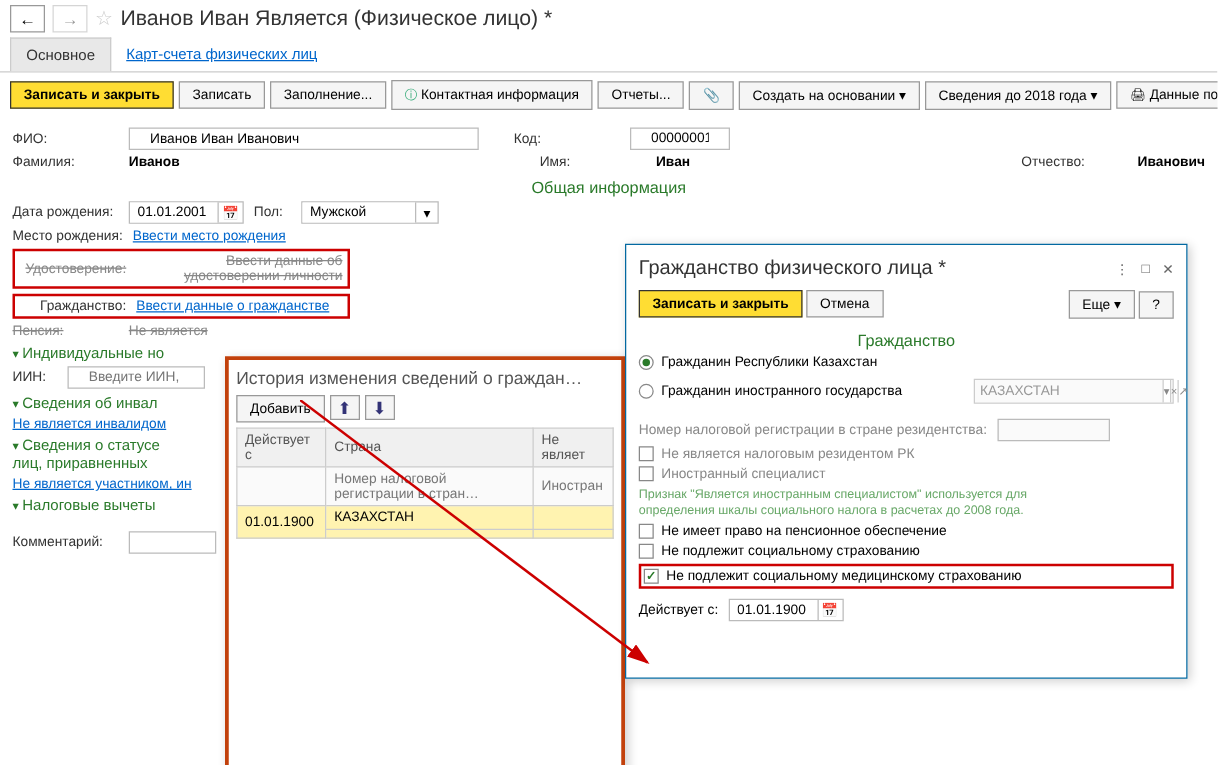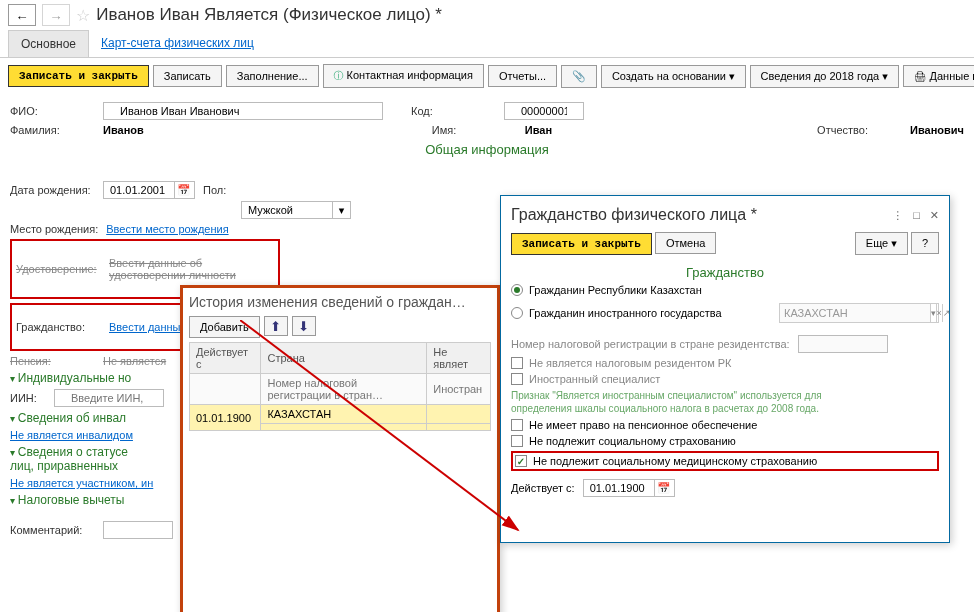--- a/index.html
+++ b/index.html
@@ -10,39 +10,39 @@
     .nav-btn.disabled { opacity: 0.4; }
     .star-icon { color: #ccc; font-size: 16px; }
     .page-title { font-size: 17px; color: #333; }
     
     .tabbar { display: flex; gap: 0; border-bottom: 1px solid #ccc; padding: 0 8px; }
     .tab { padding: 6px 12px; cursor: pointer; color: #0066cc; text-decoration: underline; font-size: 12px; }
     .tab.active { background: #e8e8e8; color: #333; text-decoration: none; border: 1px solid #ccc; border-bottom: none; }
     
     .toolbar { display: flex; gap: 4px; padding: 6px 8px; align-items: center; }
     .btn { padding: 4px 10px; border: 1px solid #999; background: #f5f5f5; cursor: pointer; font-size: 11px; white-space: nowrap; }
-    .btn.primary { background: #ffdd33; font-weight: bold; border-color: #333; font-family: Liberation Mono, monospace; }
+    .btn.primary { background: #ffdd33; font-weight: bold; border-color: #333; }
     .btn .i { font-size: 10px; margin-right: 3px; }
     
     .form-area { padding: 4px 10px; }
     .form-row { display: flex; align-items: center; gap: 8px; margin: 4px 0; font-size: 11px; }
     .form-label { min-width: 85px; color: #333; }
     .form-input { border: 1px solid #bbb; padding: 2px 16px; font-size: 11px; }
     .wide { width: 280px; }
     .link { color: #0066cc; text-decoration: underline; cursor: pointer; }
     .section-header { color: #2a7a2a; font-size: 13px; margin: 6px 0 4px 0; text-align: center; }
     .expand { color: #2a7a2a; cursor: pointer; font-size: 12px; }
     .expand::before { content: "▾ "; font-size: 10px; color: #2a7a2a; }
-    .redbox { border: 2px solid #cc0000; padding: 16px 4px; }
+    .redbox { border: 2px solid #cc0000; padding: 2px 4px; text-align: right; }
     .ghost { color: #999; }
     .date-pick { display: inline-flex; border: 1px solid #bbb; }
     .date-pick input { border: none; padding: 2px 6px; width: 70px; font-size: 11px; }
     .date-pick .cal { width: 20px; display: flex; align-items: center; justify-content: center; border-left: 1px solid #bbb; cursor: pointer; }
     
-    .select { display: inline-flex; border: 1px solid #bbb; margin-top: 40px; }
+    .select { display: inline-flex; border: 1px solid #bbb; }
     .select input { border: none; padding: 2px 6px; font-size: 11px; }
     .select .dd { width: 18px; border-left: 1px solid #bbb; display: flex; align-items: center; justify-content: center; cursor: pointer; }
     
     .modal1 { position: absolute; left: 180px; top: 285px; width: 320px; height: 336px; background: #fff; border: 3px solid #c2410c; box-shadow: 2px 2px 8px rgba(0,0,0,0.2); padding: 6px; }
     .modal1 .mtitle { color: #555; font-size: 14px; margin-bottom: 6px; }
     .modal1 .mtb { display: flex; gap: 4px; margin-bottom: 4px; }
     .modal1 .arrow-btn { width: 24px; height: 20px; border: 1px solid #999; background: #f5f5f5; cursor: pointer; color: #337; }
     .modal1 table { width: 100%; border-collapse: collapse; font-size: 11px; }
     .modal1 th, .modal1 td { border: 1px solid #ccc; padding: 3px 6px; text-align: left; }
     .modal1 th { background: #f0f0f0; font-weight: normal; color: #555; }

